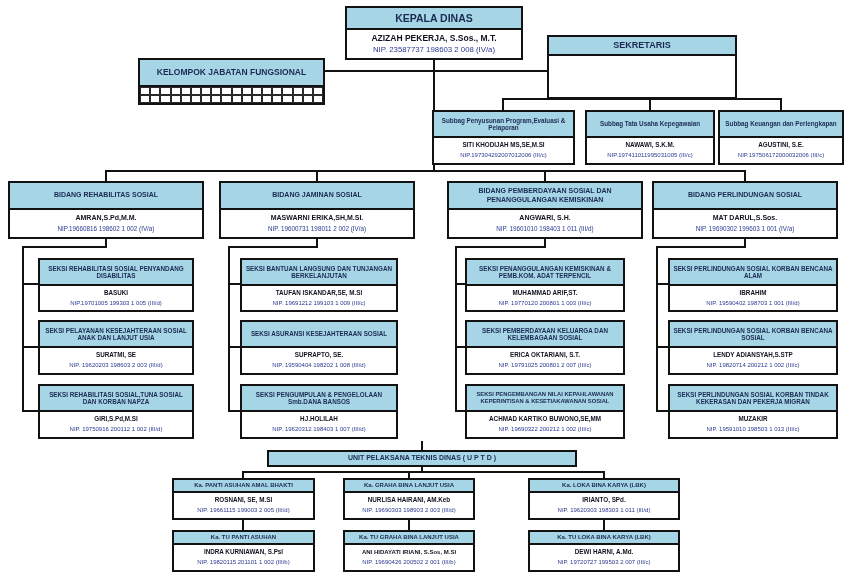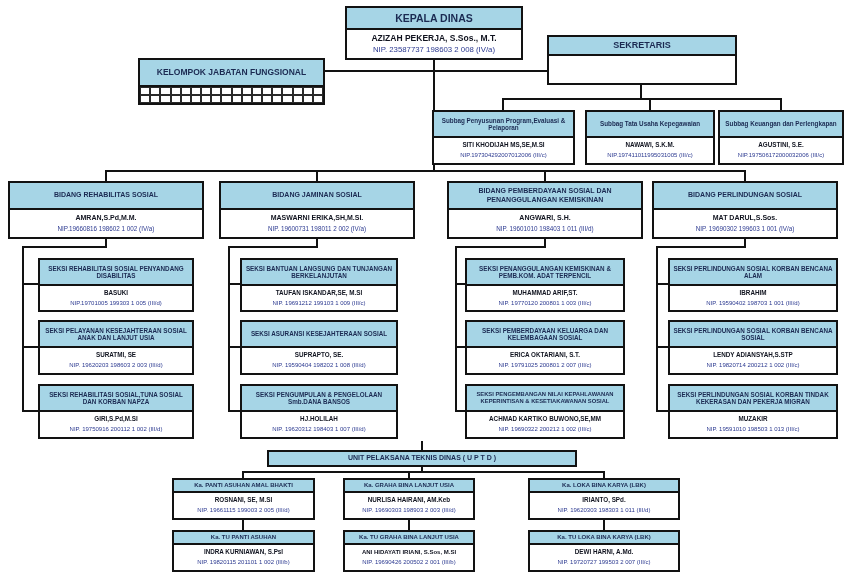--- a/index.html
+++ b/index.html
@@ -78,21 +78,21 @@
   <div class="ln" style="left:603px;top:520px;width:2px;height:10px;"></div>
 
   <div class="box" style="left:345px;top:6px;width:178px;height:54px;">
     <div class="hd t-xl" style="height:22px;">KEPALA DINAS</div>
     <div class="bd">
       <div class="nm t-md">AZIZAH PEKERJA, S.Sos., M.T.</div>
       <div class="nip" style="font-size:7.8px;">NIP. 23587737 198603 2 008 (IV/a)</div>
     </div>
   </div>
 
-  <div class="box" style="left:547px;top:35px;width:190px;height:50px;">
+  <div class="box" style="left:547px;top:35px;width:190px;height:64px;">
     <div class="hd t-lg" style="height:19px;">SEKRETARIS</div>
   </div>
 
   <div class="box" style="left:138px;top:58px;width:187px;height:47px;">
     <div class="hd t-md" style="height:32px;">KELOMPOK JABATAN FUNGSIONAL</div>
     <div class="kgrid">
         <i></i>
         <i></i>
         <i></i>
         <i></i>

